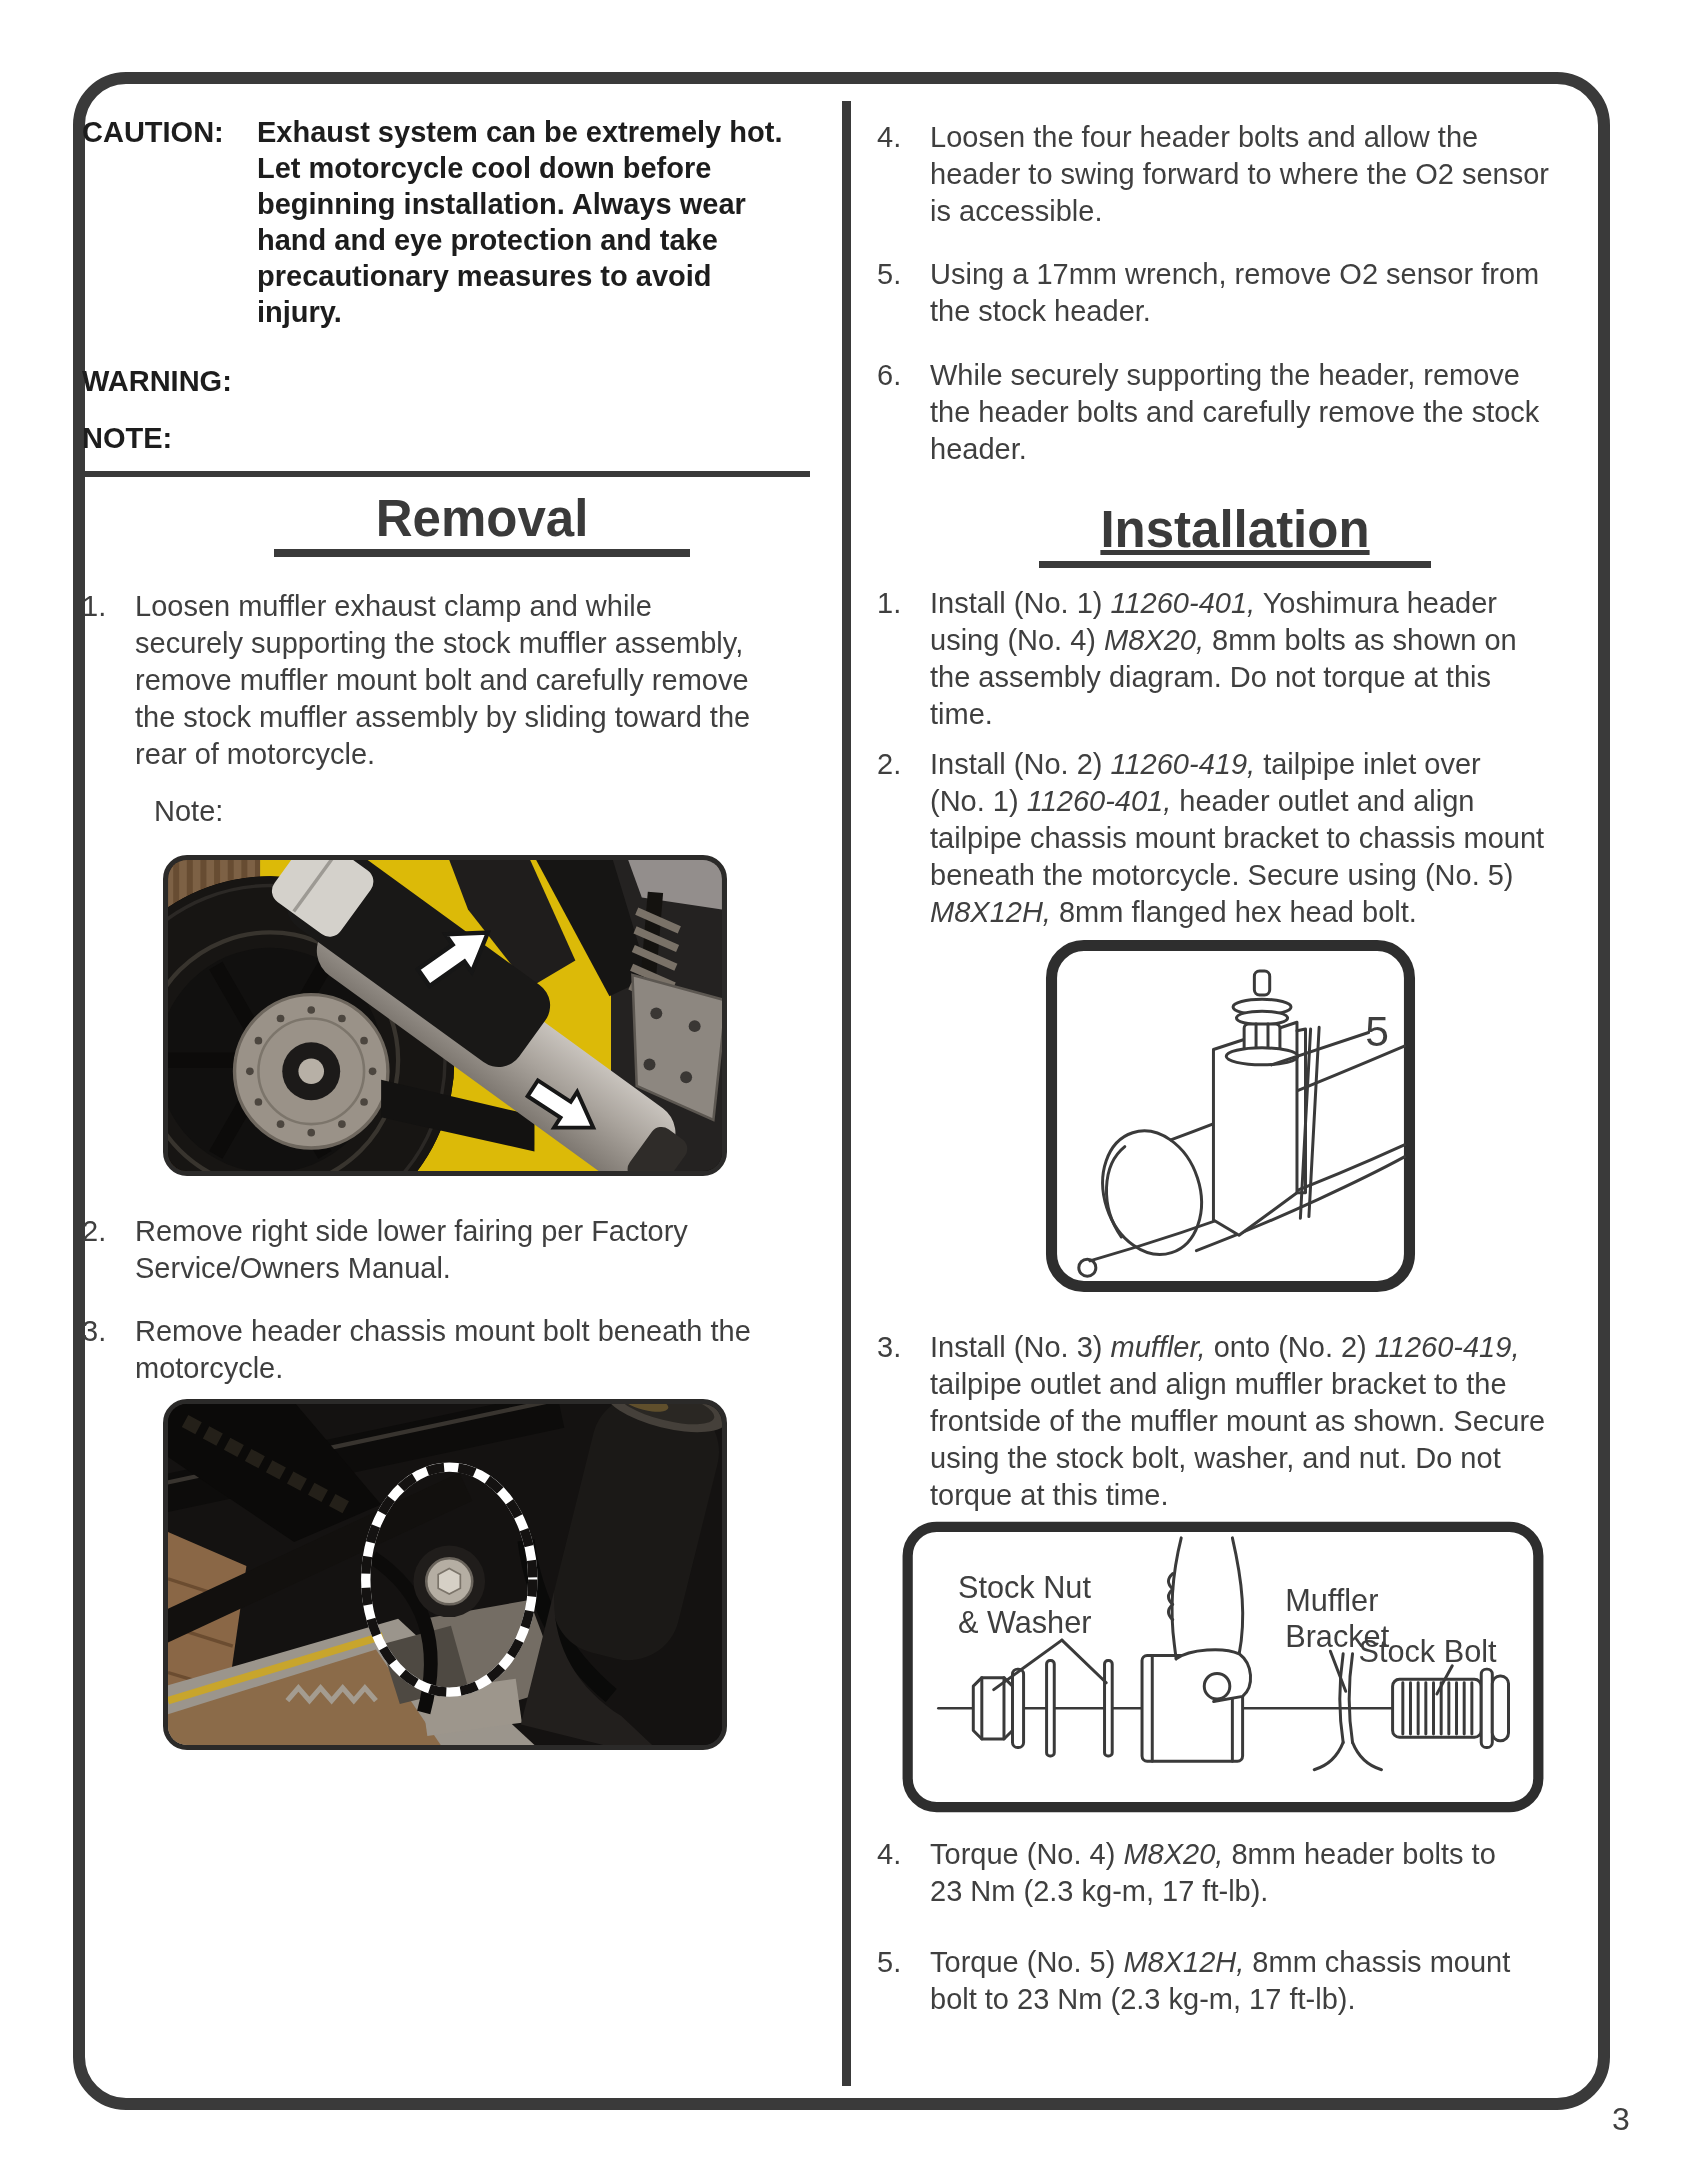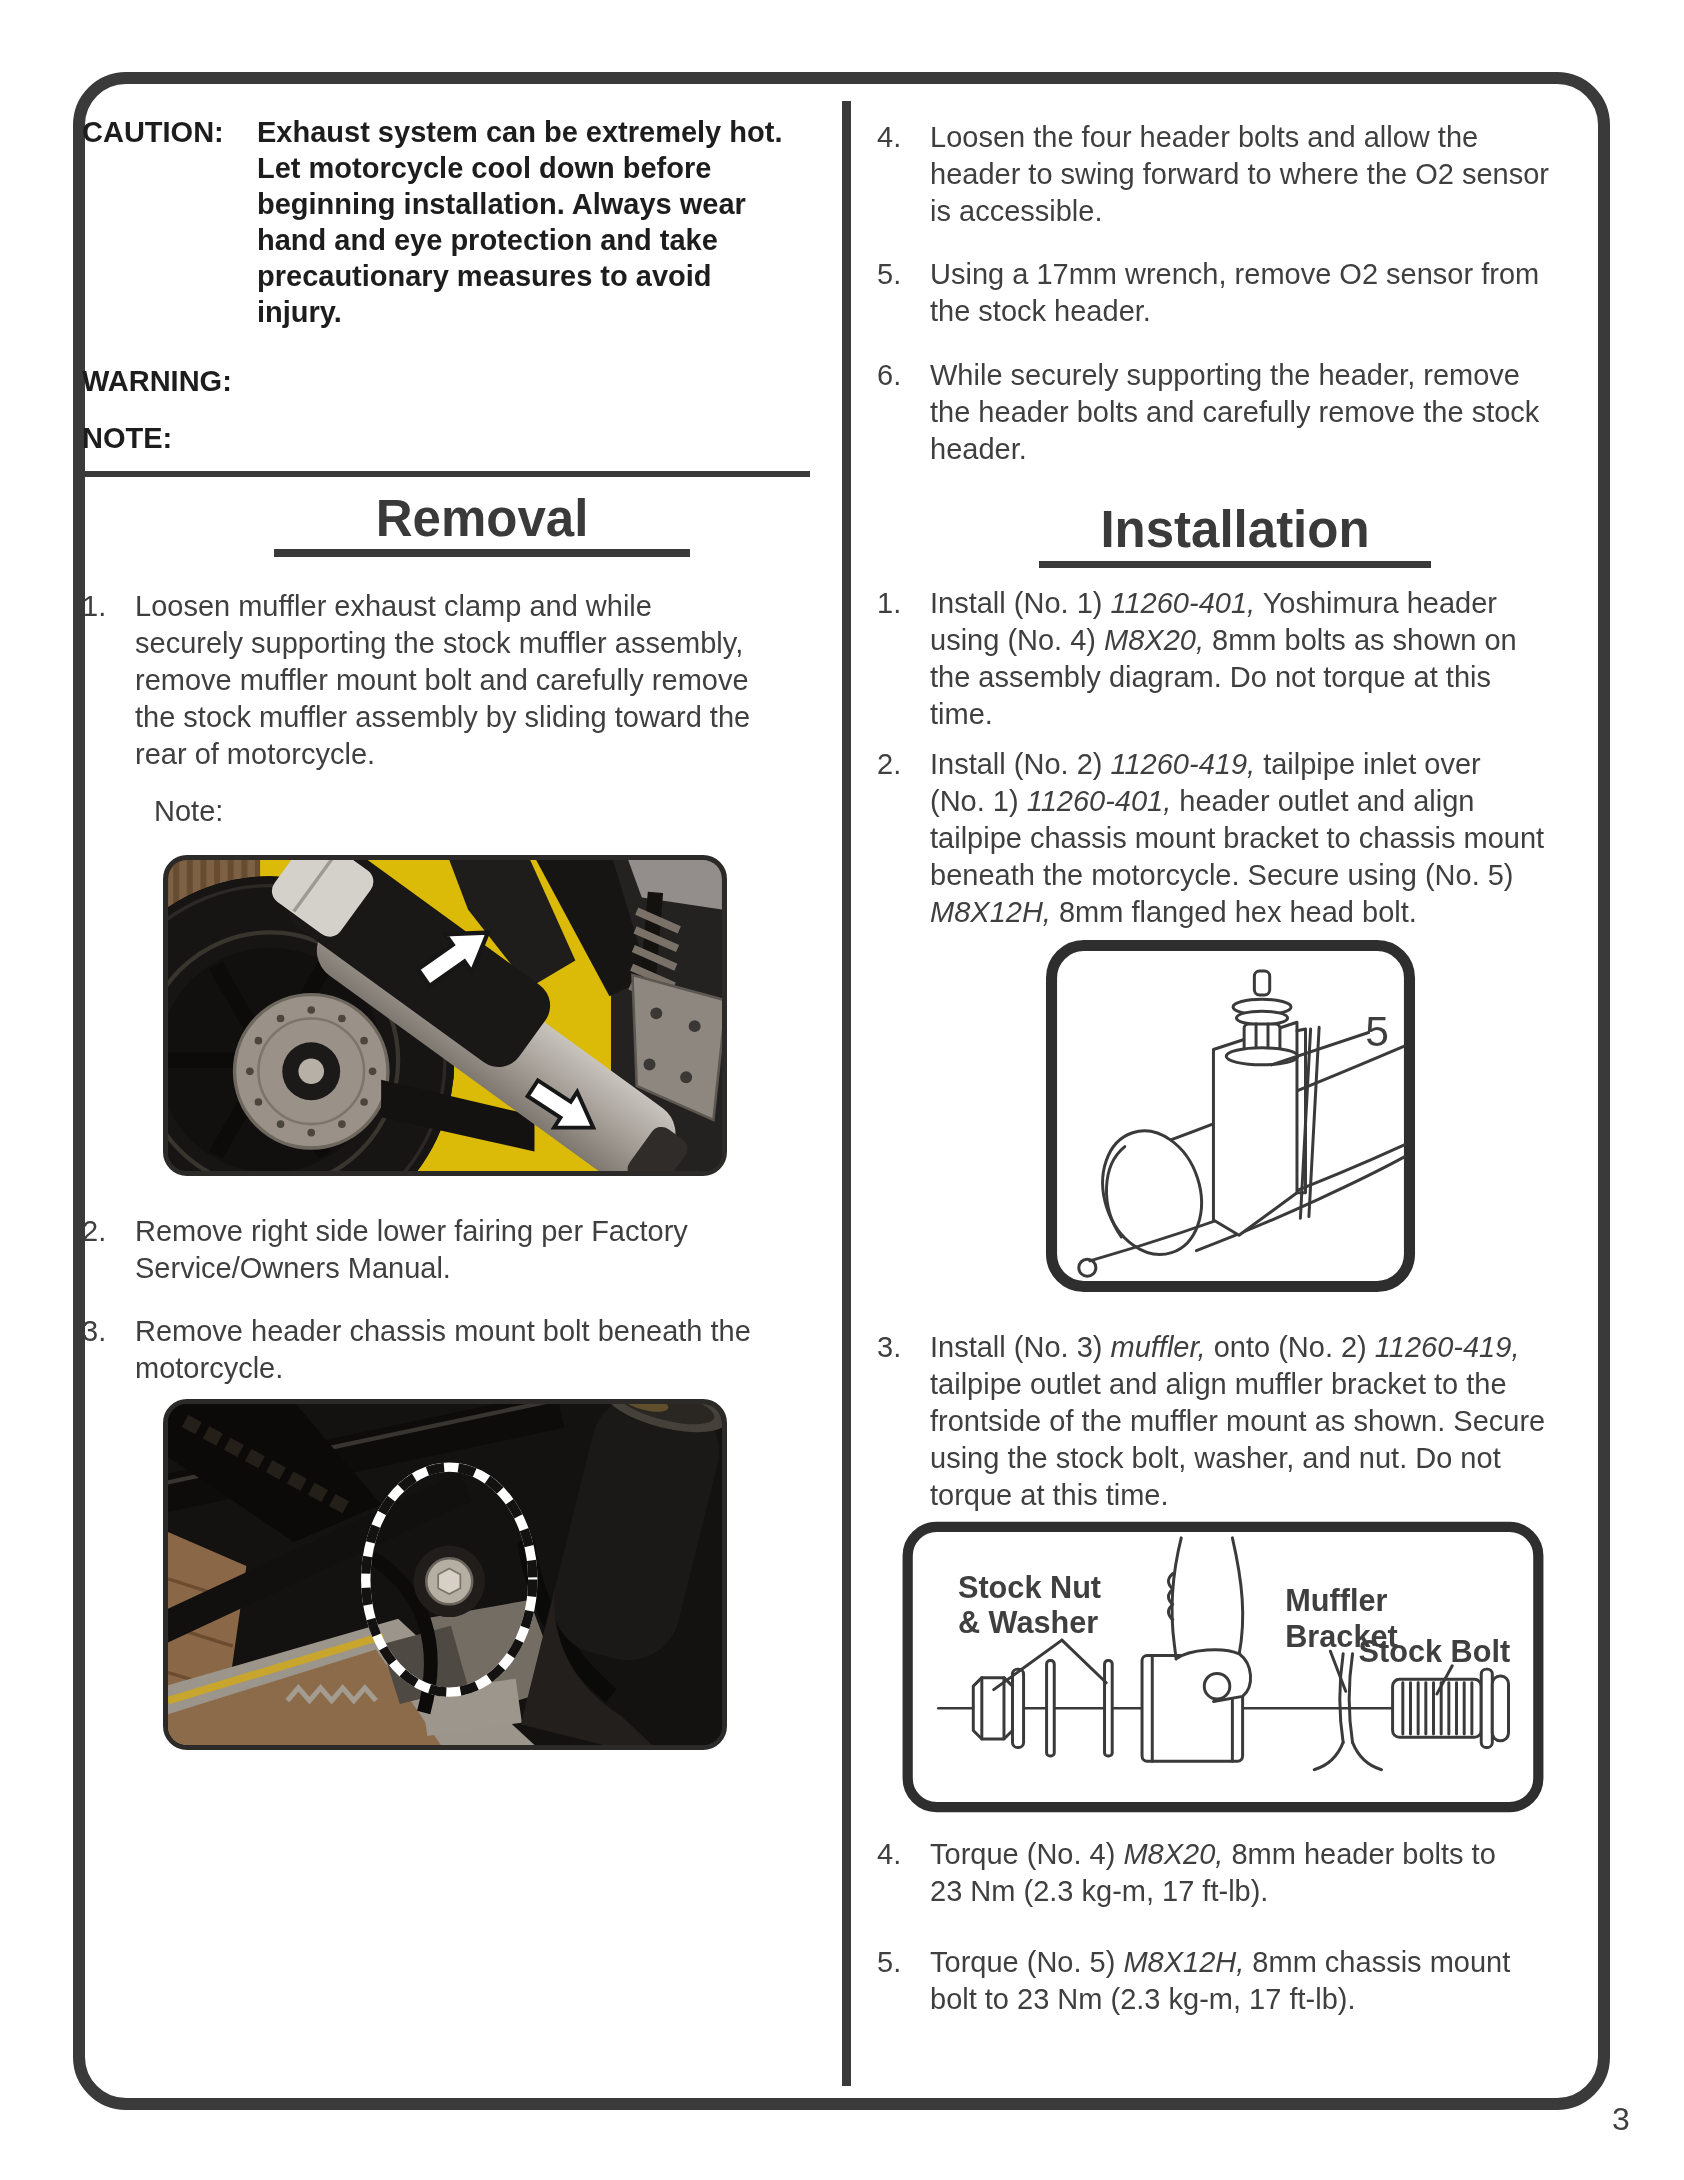--- a/index.html
+++ b/index.html
@@ -26,21 +26,21 @@
   .alert-caution{margin-top:114px;}
   .alert-warning{margin-top:33px;flex-direction:column;}
   .alert-note{margin-top:21px;}
 
   .rule{height:6.8px;background:#3a3a3a;margin-top:14.5px;margin-left:-5.1px;width:733px;}
 
   .section-title{font-size:51px;line-height:55px;font-weight:bold;color:#3a3a3a;text-align:center;}
   .title-underline{height:7.7px;background:#3a3a3a;margin:3.4px auto 0;}
   .removal-title{margin-top:13.6px;position:relative;left:38px;}
   .removal-underline{width:416px;position:relative;left:38px;}
-  .install-title{margin-top:34px;}
+  .install-title{margin-top:34px;text-decoration:underline;}
   .install-underline{width:392px;}
 
   .step{display:flex;font-size:29px;line-height:37px;color:#3f3f3f;}
   .step .num{width:53px;flex:none;}
   .step .body{flex:1;white-space:pre-line;}
   .step .body i{font-style:italic;}
 
   .subnote{display:flex;font-size:29px;line-height:37px;margin-left:72px;margin-top:20.4px;}
   .subnote .nlabel{width:85px;flex:none;}
   .subnote .ntext{flex:1;white-space:pre-line;}
@@ -48,21 +48,21 @@
   .photo{
     border:5.1px solid #2b2a29;border-radius:24px;overflow:hidden;background:#111;
     width:564px;box-sizing:border-box;margin-left:81px;
   }
   .photo svg{display:block;}
   .photo-muffler{margin-top:25px;height:321px;}
   .photo-chassis{margin-top:12px;height:351px;}
 
   .diagram svg{display:block;}
   .diagram-tailpipe{margin-top:6px;margin-left:166px;width:375px;height:358px;}
-  .diagram-fastener{margin-top:4.3px;margin-left:23px;width:646px;height:296px;font-weight:bold;}
+  .diagram-fastener{margin-top:4.3px;margin-left:23px;width:646px;height:296px;}
 
   .mt-step4L{margin-top:37px;}
   .mt-step5L{margin-top:25.6px;}
   .mt-r4{margin-top:119px;}
   .mt-r5{margin-top:26.4px;}
   .mt-r6{margin-top:27px;}
   .mt-i1{margin-top:17px;}
   .mt-i2{margin-top:12.8px;}
   .mt-i3{margin-top:34px;}
   .mt-i4{margin-top:21px;}

